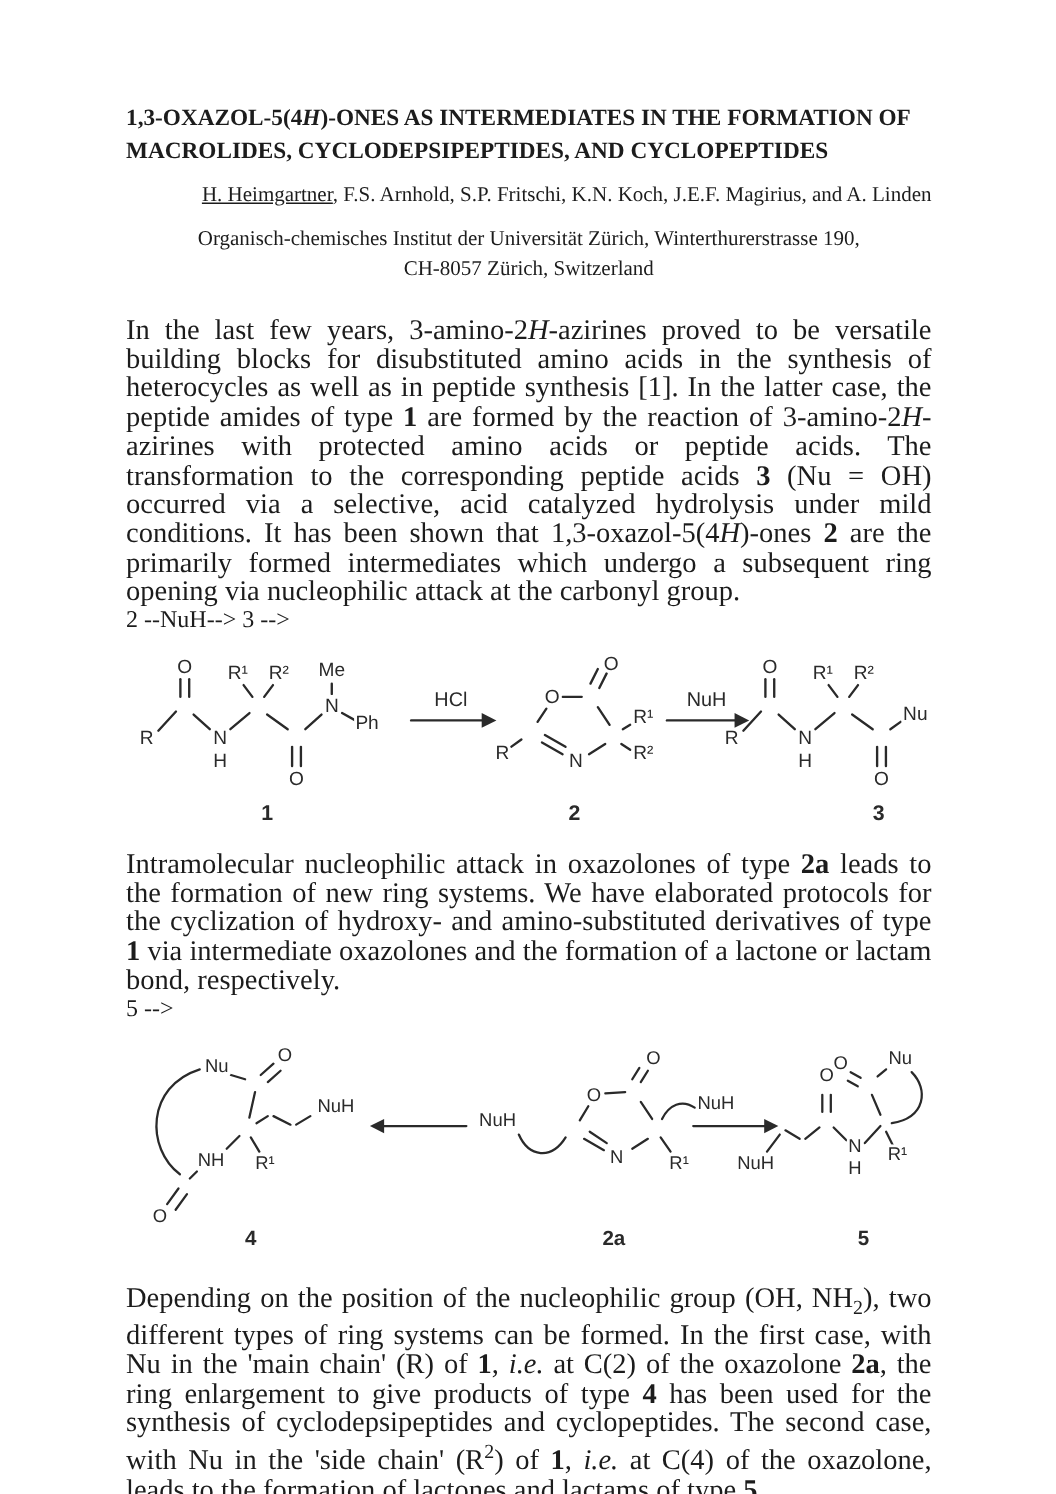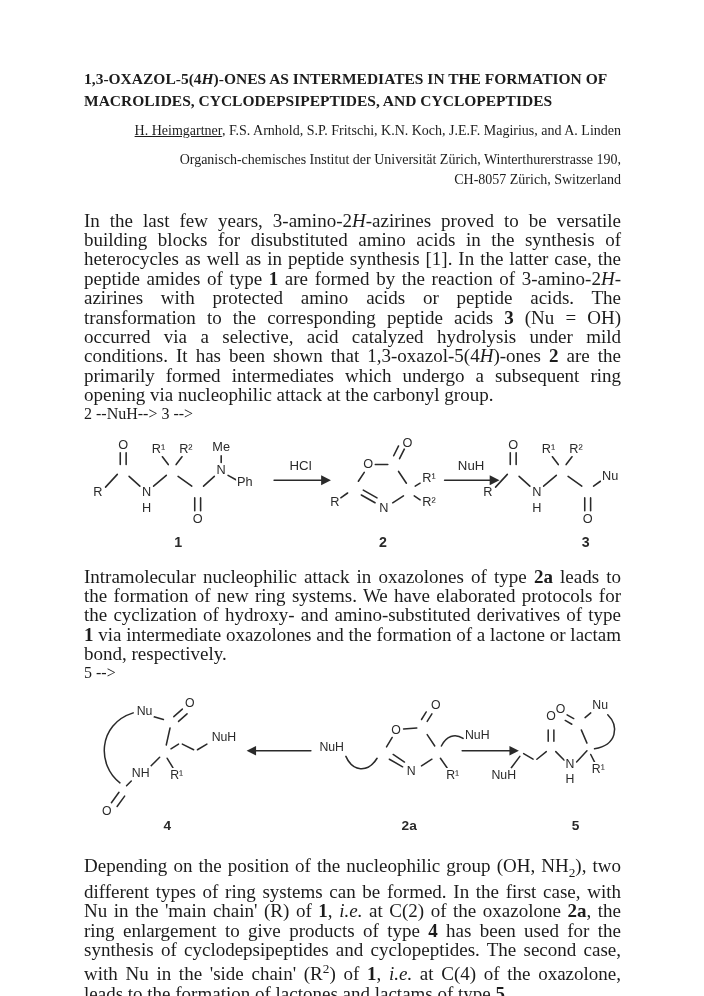--- a/index.html
+++ b/index.html
@@ -10,21 +10,21 @@
   .content { position:absolute; left:84px; top:46px; width:537px; }
 
   
   .hdr { display:flex; justify-content:space-between; align-items:baseline;
          font-size:14.5px; padding-bottom:5px; border-bottom:2px solid #2e2e2e; }
   .hdr-right { font-variant:small-caps; letter-spacing:0.3px; }
 
   
   .title { margin-top:22px; font-weight:bold; font-size:15.5px; line-height:1.45; }
   .authors { margin-top:10px; text-align:right; font-size:14px; }
-  .affil { margin-top:11px; text-align:right; font-size:14px; line-height:1.45; }
+  .affil { margin-top:11px; text-align:center; font-size:14px; line-height:1.45; }
 
   
   .para { text-align:justify; font-size:19px; line-height:19.4px; }
   .p1 { margin-top:20px; }
   .p2 { margin-top:16px; }
   .p3 { margin-top:22px; }
   .ref { margin-top:30px; font-size:13.4px; text-align:left; }
 
   
   .rt-i { font-style:italic; }

